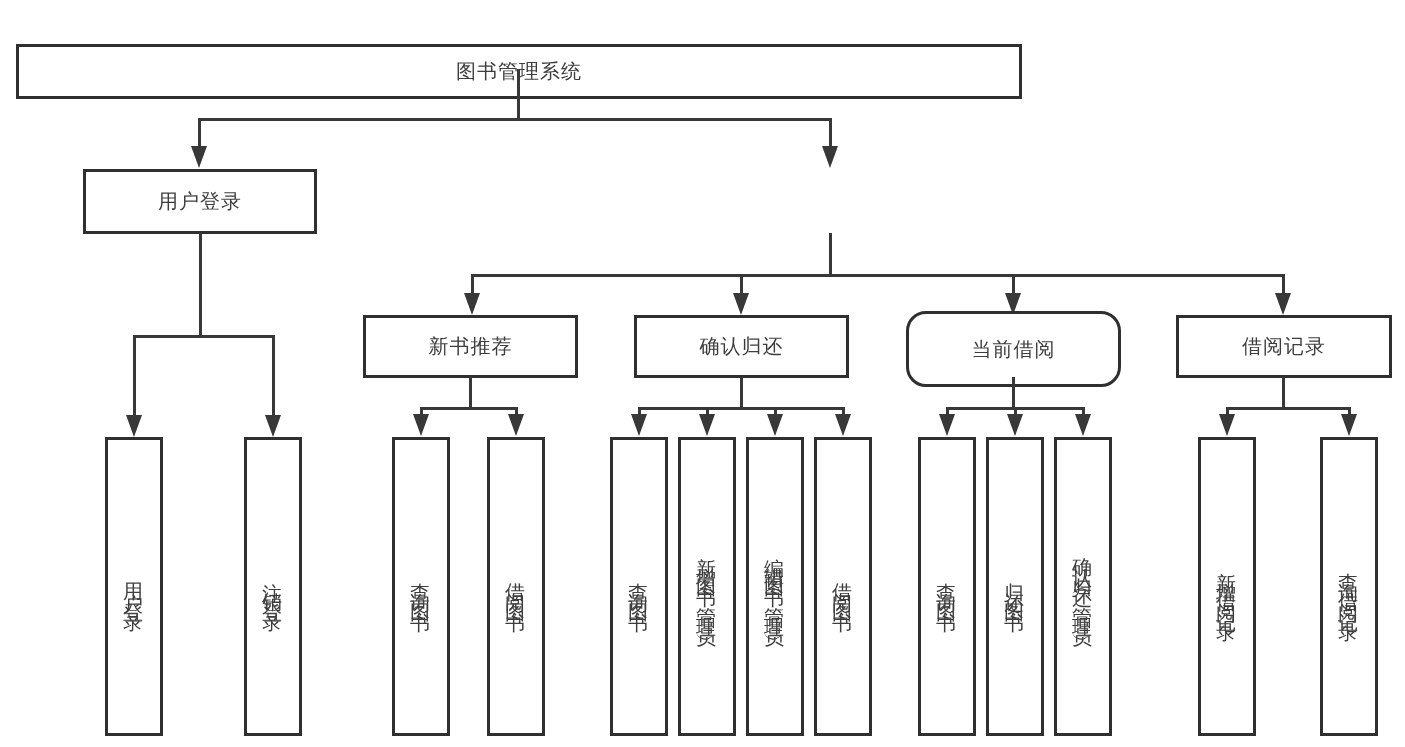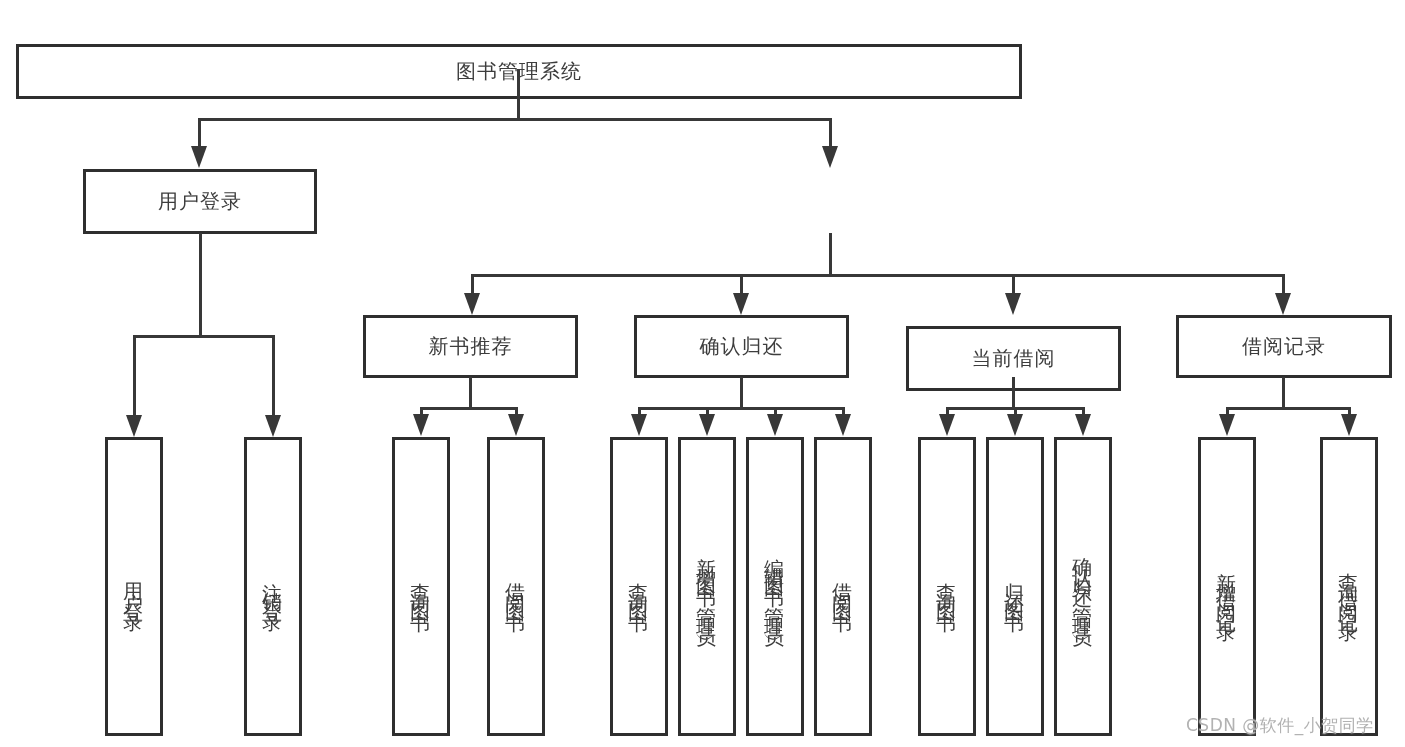--- a/index.html
+++ b/index.html
@@ -90,21 +90,21 @@
   <div class="ahead" style="left:1005px; top:293px;"></div>
   <div class="vline" style="left:1282px; top:274px; height:23px;"></div>
   <div class="ahead" style="left:1275px; top:293px;"></div>
 
   <div class="box" style="left:363px; top:315px; width:215px; height:63px;text-align:center;">
     <span class="lbl">新书推荐</span>
   </div>
   <div class="box" style="left:634px; top:315px; width:215px; height:63px;">
     <span class="lbl">确认归还</span>
   </div>
-  <div class="box" style="left:906px; top:326px; width:215px; height:65px;">
+  <div class="box" style="left:906px; top:311px; width:215px; height:76px;border-radius:20px;">
     <span class="lbl">当前借阅</span>
   </div>
   <div class="box" style="left:1176px; top:315px; width:216px; height:63px;">
     <span class="lbl">借阅记录</span>
   </div>
 
   <div class="vline" style="left:469px; top:377px; height:32px;"></div>
   <div class="hline" style="left:420px; top:407px; width:97px;"></div>
   <div class="vline" style="left:420px; top:407px; height:9px;"></div>
   <div class="ahead" style="left:413px; top:414px;"></div>
@@ -175,15 +175,14 @@
     <span class="lbl">确认归还（管理员）</span>
   </div>
 
   <div class="box leaf" style="left:1198px; top:437px; width:58px; height:299px;">
     <span class="lbl">新增借阅记录</span>
   </div>
   <div class="box leaf" style="left:1320px; top:437px; width:58px; height:299px;">
     <span class="lbl">查询借阅记录</span>
   </div>
 
-  <div class="watermark">CSDN @软件_小贺同学</div>
 
 </div>
 
 </body></html>

